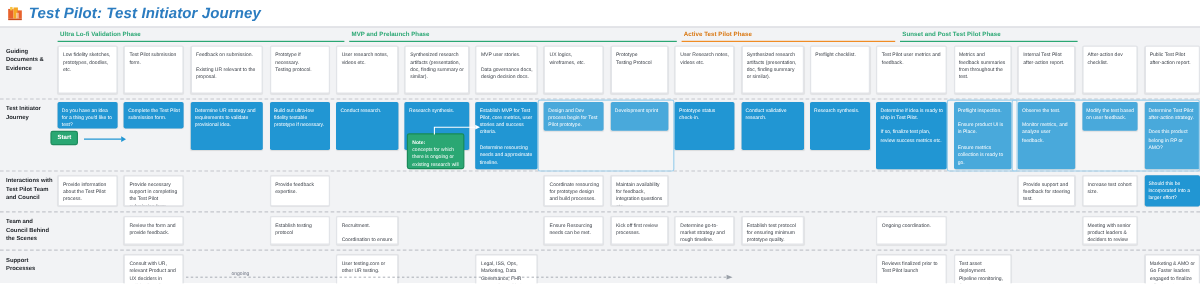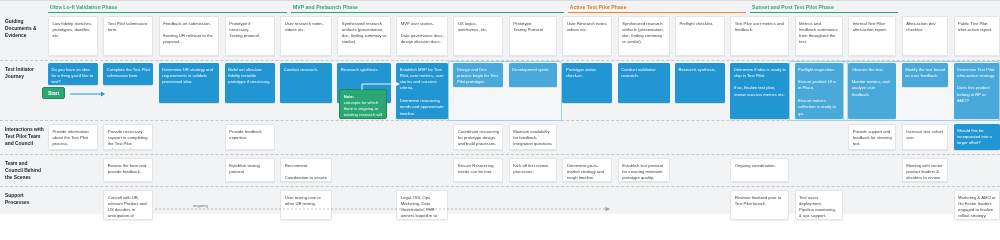--- a/index.html
+++ b/index.html
@@ -104,20 +104,31 @@
   .ongoing-label {
     position: absolute; font-size: 4.2px; color: #6c7280;
     background: #f2f3f5; padding: 0 2px;
   }
 </style>
 </head>
 <body>
 
 <div id="app">
 
+  <div class="titlebar">
+    <svg class="logo" viewBox="0 0 32 32">
+      <rect x="2" y="6" width="11" height="20" fill="#e8622c"></rect>
+      <rect x="13" y="3" width="9" height="23" fill="#f5a623"></rect>
+      <rect x="21" y="9" width="9" height="17" fill="#e8622c"></rect>
+      <rect x="6" y="2" width="5" height="7" fill="#f5c542"></rect>
+      <rect x="18" y="14" width="6" height="12" fill="#ffffff" opacity="0.45"></rect>
+      <rect x="2" y="26" width="28" height="3" fill="#c94b1d"></rect>
+    </svg>
+    <div class="title">Test Pilot: Test Initiator Journey</div>
+  </div>
 
   <div class="board">
     <div class="phasebar">
         <div class="phase" style="left: 0px; width: 239.34px;">Ultra Lo-fi Validation Phase</div>
         <div class="phase" style="left: 242.912px; width: 273.276px;">MVP and Prelaunch Phase</div>
         <div class="phase orange" style="left: 519.76px; width: 178.612px;">Active Test Pilot Phase</div>
         <div class="phase" style="left: 701.944px; width: 148.248px;">Sunset and Post Test Pilot Phase</div>
       </div>
     <div id="rows">
         <div class="row" style="height: 48px;">

